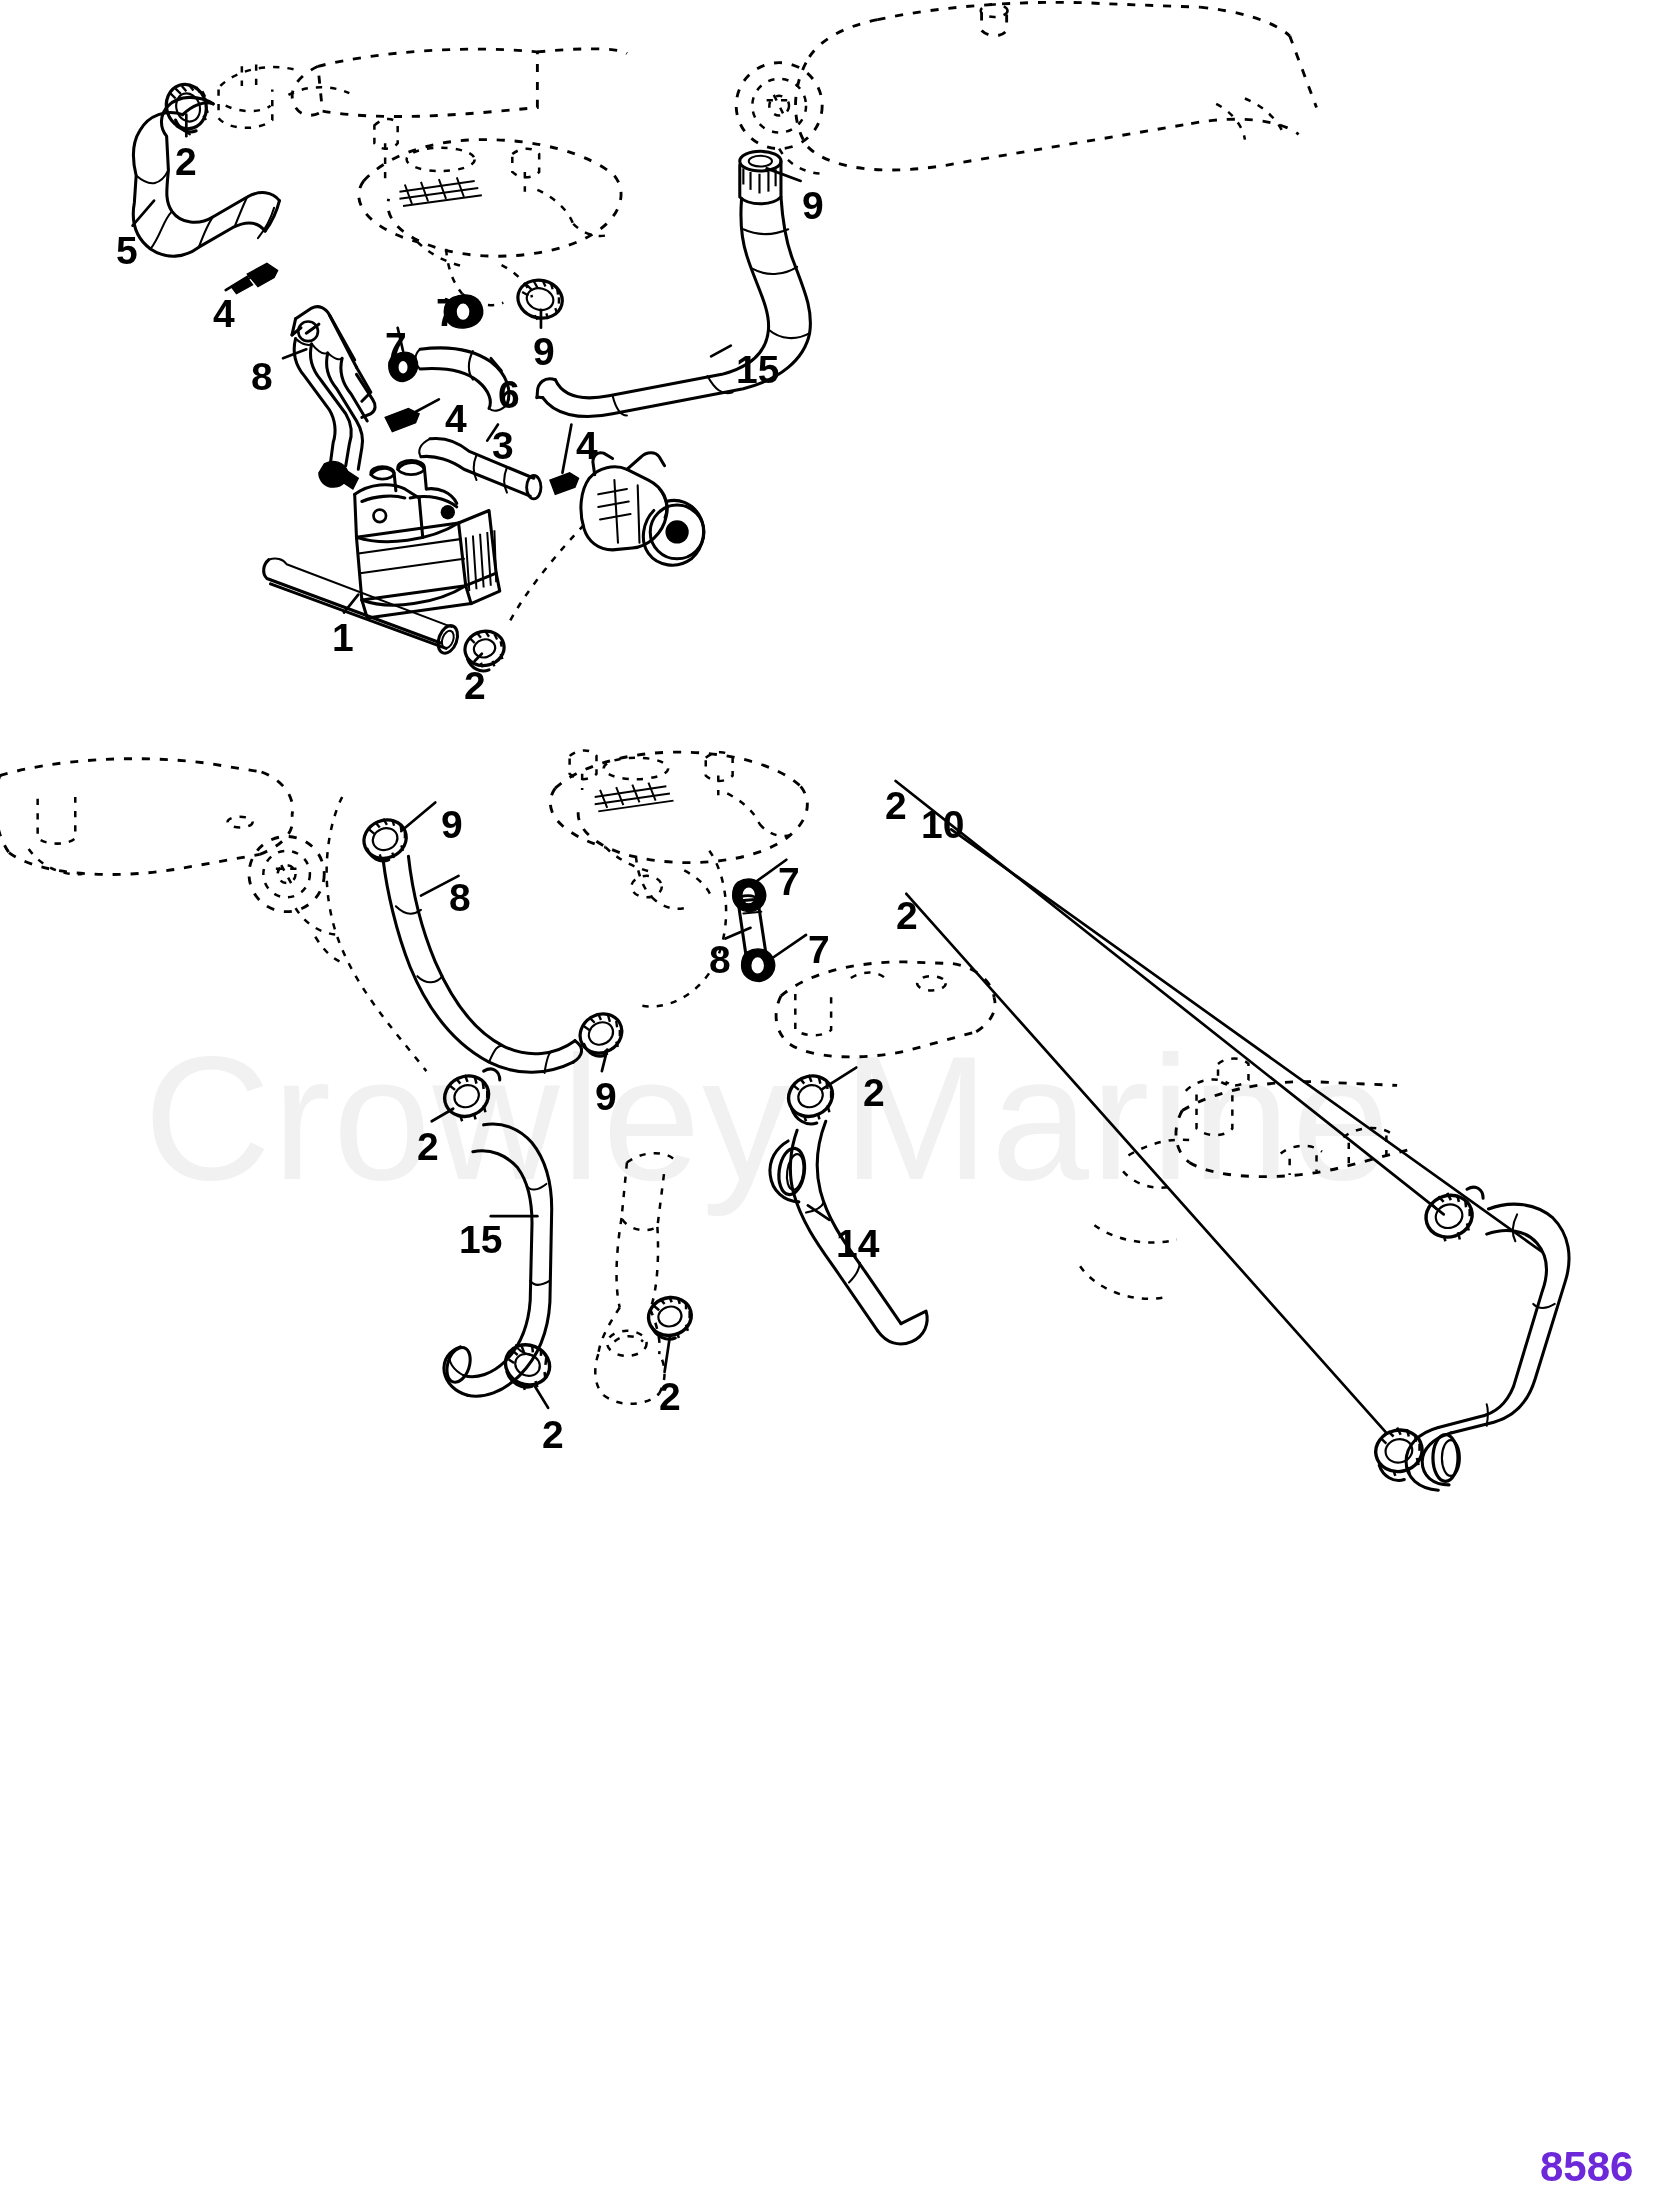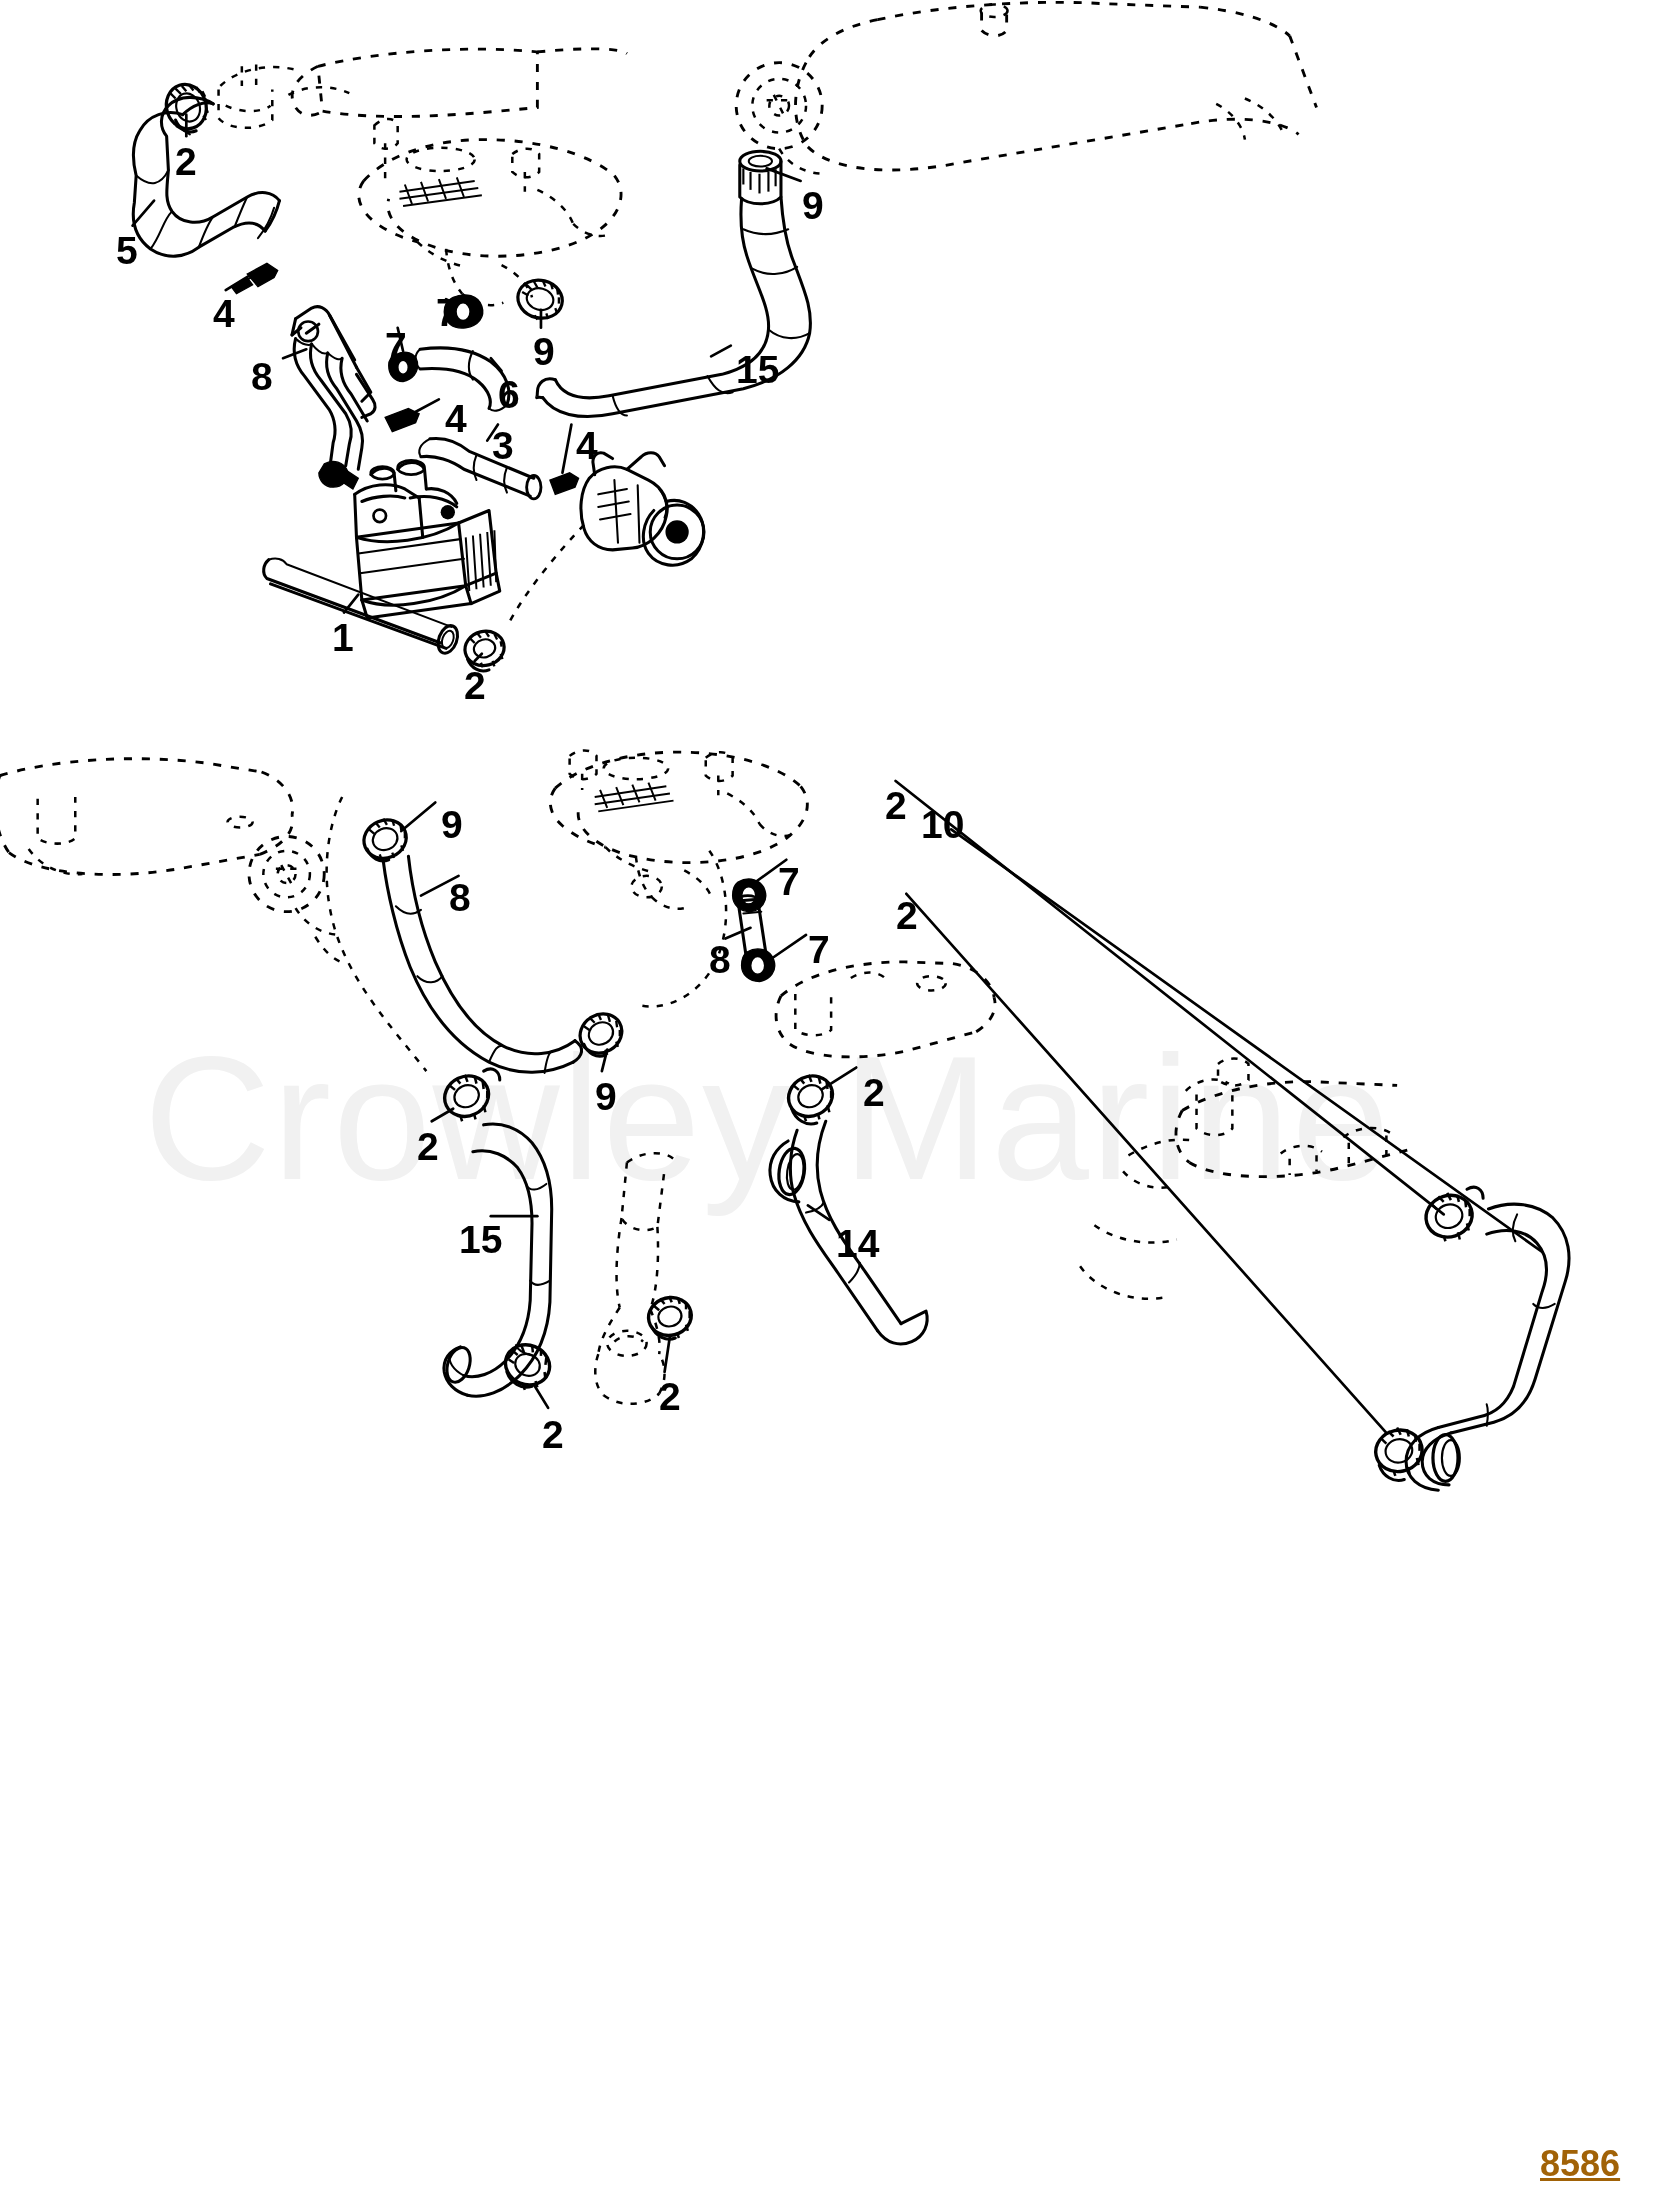--- a/index.html
+++ b/index.html
@@ -28,27 +28,26 @@
     left:942px; top:2089px;
     font-size:66px;
     font-family:"Liberation Sans", sans-serif;
     color:#4a4a4a;
     white-space:nowrap;
     line-height:1;
   }
   .diagram-no{
     position:absolute;
     left:1540px; top:2146px;
-    font-size:36px;
+    font-size:42px;
     font-weight:bold;
     font-family:"Liberation Sans", sans-serif;
-    color:#a16207;
+    color:#6d28d9;
     white-space:nowrap;
     line-height:1;
-    text-decoration:underline;
   }
   .callout{
     position:absolute;
     font-family:"Liberation Sans", sans-serif;
     font-size:39px;
     font-weight:bold;
     color:#000;
     line-height:1;
     white-space:nowrap;
     user-select:none;

